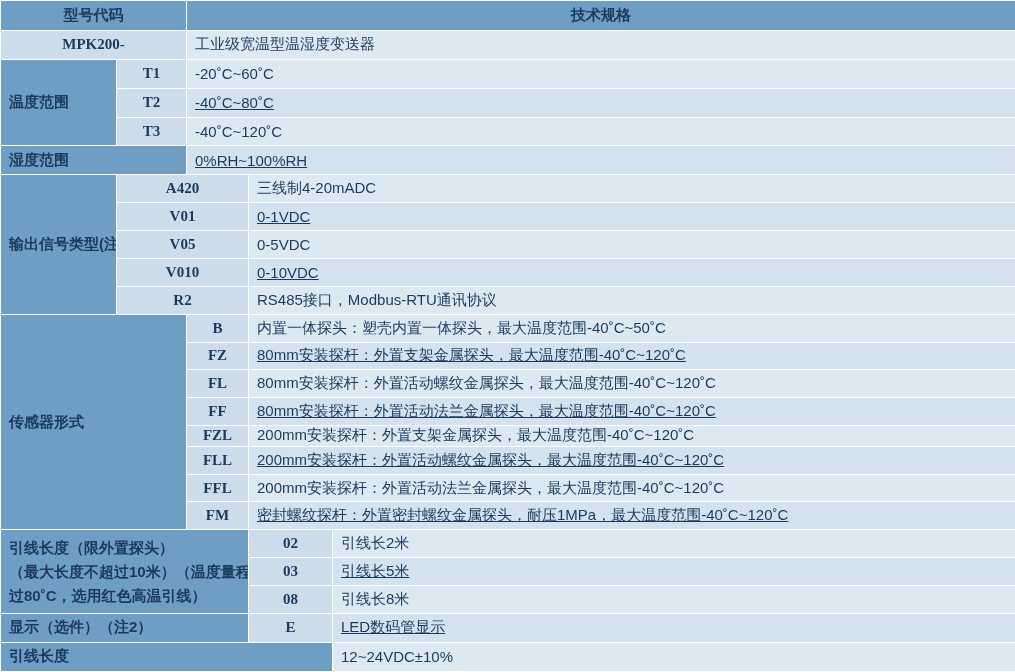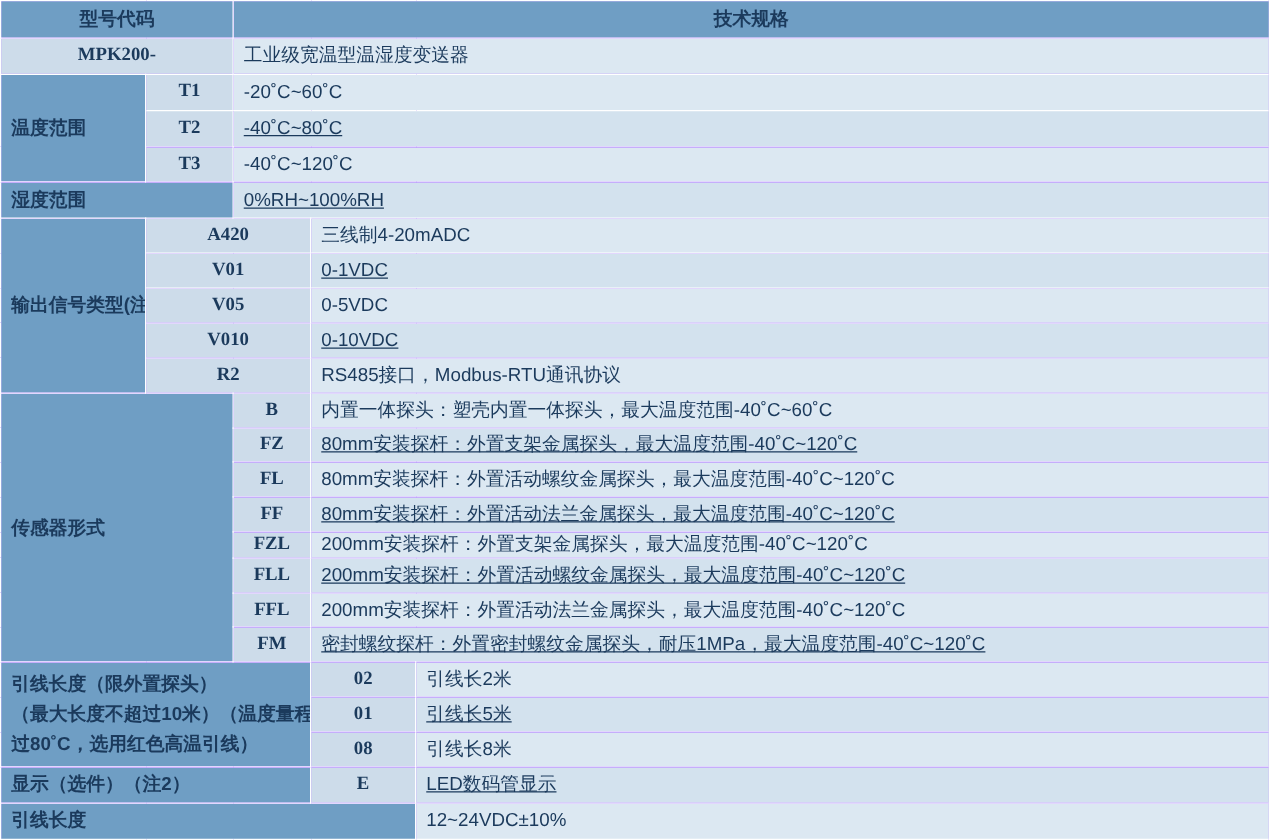--- a/index.html
+++ b/index.html
@@ -9,21 +9,21 @@
   }
   body {
     font-family: "Liberation Sans", sans-serif;
   }
   #spec-table {
     width: 1015px;
     height: 672px;
     box-sizing: border-box;
     border-collapse: collapse;
     table-layout: fixed;
-    background: #8b5cf6;
+    background: #a3a3a3;
   }
   #spec-table td {
     border: 1px solid #ffffff;
     padding: 0 8px;
     font-size: 15px;
     color: #1b3a5c;
     vertical-align: middle;
     overflow: hidden;
     white-space: nowrap;
   }
@@ -143,21 +143,21 @@
       <td class="desc-alt" colspan="2">0-10VDC</td>
     </tr>
     <tr style="height:27px">
       <td class="code" colspan="2">R2</td>
       <td class="desc" colspan="2">RS485接口，Modbus-RTU通讯协议</td>
     </tr>
 
     <tr style="height:27px">
       <td class="cat" colspan="2" rowspan="8">传感器形式</td>
       <td class="code">B</td>
-      <td class="desc" colspan="2">内置一体探头：塑壳内置一体探头，最大温度范围-40˚C~60˚C</td>
+      <td class="desc" colspan="2">内置一体探头：塑壳内置一体探头，最大温度范围-40˚C~50˚C</td>
     </tr>
     <tr style="height:27px">
       <td class="code">FZ</td>
       <td class="desc-alt" colspan="2">80mm安装探杆：外置支架金属探头，最大温度范围-40˚C~120˚C</td>
     </tr>
     <tr style="height:27px">
       <td class="code">FL</td>
       <td class="desc" colspan="2">80mm安装探杆：外置活动螺纹金属探头，最大温度范围-40˚C~120˚C</td>
     </tr>
     <tr style="height:27px">
@@ -184,21 +184,21 @@
     <tr style="height:27px">
       <td class="cat-multi" colspan="3" rowspan="3">
         <div>引线长度（限外置探头）</div>
         <div>（最大长度不超过10米）（温度量程超</div>
         <div>过80˚C，选用红色高温引线）</div>
       </td>
       <td class="code">02</td>
       <td class="desc">引线长2米</td>
     </tr>
     <tr style="height:27px">
-      <td class="code">01</td>
+      <td class="code">03</td>
       <td class="desc-alt">引线长5米</td>
     </tr>
     <tr style="height:27px">
       <td class="code">08</td>
       <td class="desc">引线长8米</td>
     </tr>
 
     <tr style="height:28px">
       <td class="cat-left" colspan="3">显示（选件）（注2）</td>
       <td class="code">E</td>

